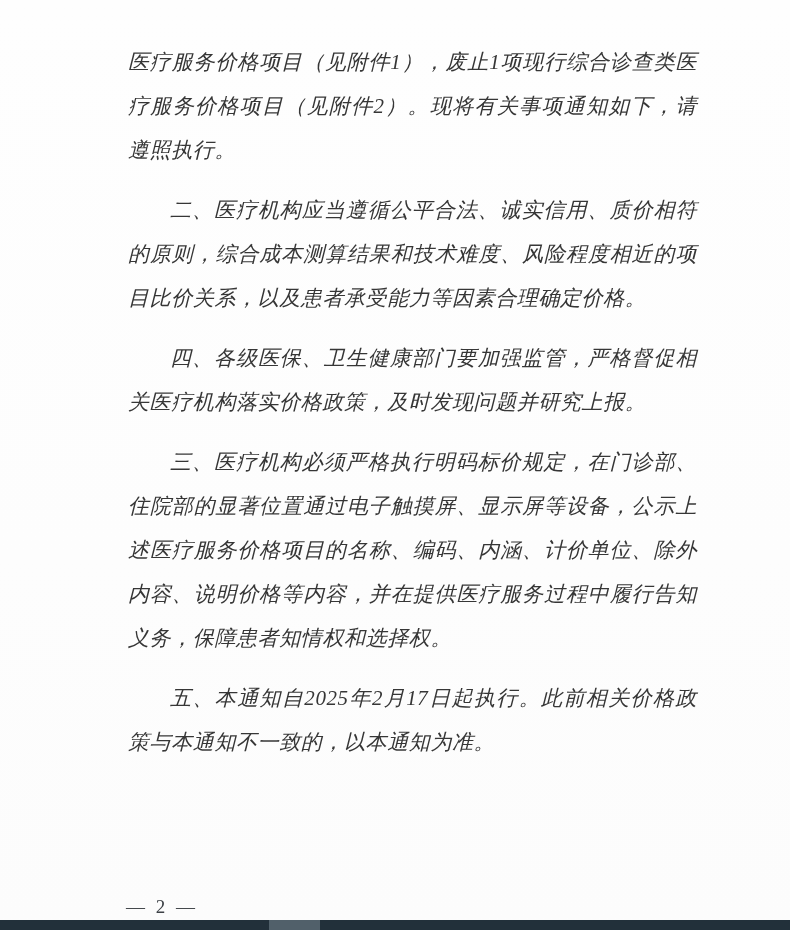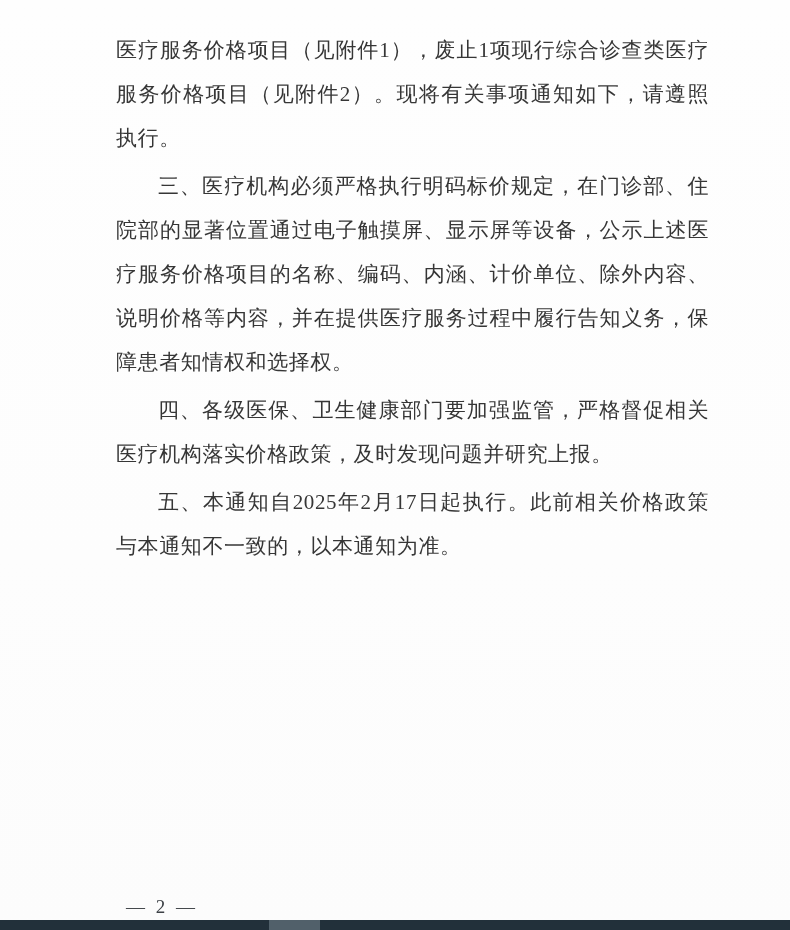--- a/index.html
+++ b/index.html
@@ -25,22 +25,23 @@
     left: 112px;
     top: 24px;
     width: 601px;
     font-size: 21px;
     line-height: 44px;
     color: #363636;
     text-align: justify;
     letter-spacing: 0.6px;
   }
   .doc-text p {
-    margin: 4px;
+    margin: 16px;
     padding: 0;
+    font-style: italic;
   }
   .doc-text p.indent {
     text-indent: 2em;
   }
   .page-number {
     position: absolute;
     left: 126px;
     top: 896px;
     font-size: 19px;
     color: #3d4146;
@@ -63,22 +64,23 @@
     height: 10px;
     background: #51606a;
   }
 </style>
 </head>
 <body>
 
 <div class="document-page">
   <div class="doc-text" id="doc-text" style="color: rgb(54, 54, 54);">
       <p>医疗服务价格项目（见附件1），废止1项现行综合诊查类医疗服务价格项目（见附件2）。现将有关事项通知如下，请遵照执行。</p>
+      <p class="indent">二、医疗机构应当遵循公平合法、诚实信用、质价相符的原则，综合成本测算结果和技术难度、风险程度相近的项目比价关系，以及患者承受能力等因素合理确定价格。</p>
+      <p class="indent">四、各级医保、卫生健康部门要加强监管，严格督促相关医疗机构落实价格政策，及时发现问题并研究上报。</p>
       <p class="indent">三、医疗机构必须严格执行明码标价规定，在门诊部、住院部的显著位置通过电子触摸屏、显示屏等设备，公示上述医疗服务价格项目的名称、编码、内涵、计价单位、除外内容、说明价格等内容，并在提供医疗服务过程中履行告知义务，保障患者知情权和选择权。</p>
-      <p class="indent">四、各级医保、卫生健康部门要加强监管，严格督促相关医疗机构落实价格政策，及时发现问题并研究上报。</p>
       <p class="indent">五、本通知自2025年2月17日起执行。此前相关价格政策与本通知不一致的，以本通知为准。</p>
     </div>
 
   <div class="page-number">— 2 —</div>
 </div>
 
 <div class="h-scrollbar" style="background: rgb(34, 48, 58);">
   <div class="thumb" style="background: rgb(81, 96, 106);"></div>
 </div>
 

